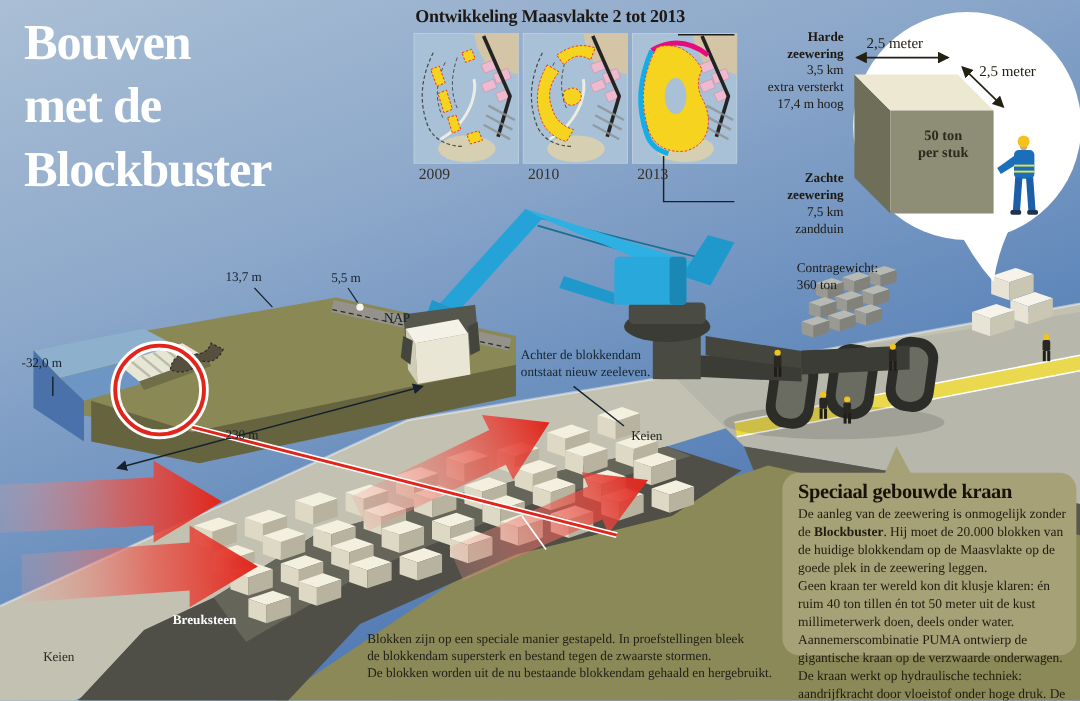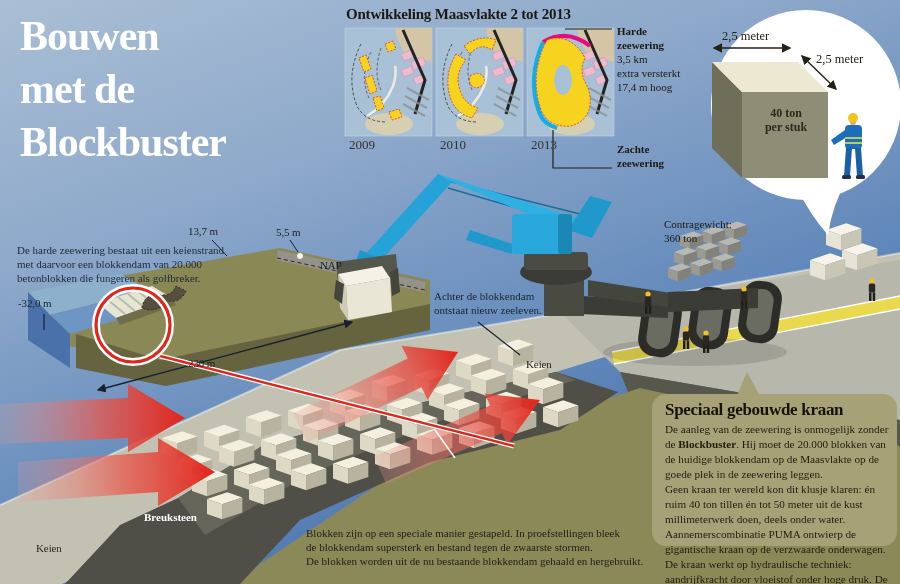--- a/index.html
+++ b/index.html
@@ -6,21 +6,21 @@
   #stage{position:relative;width:900px;height:584px;overflow:hidden;
     background:linear-gradient(160deg,#aabfd5 0%,#8da8ca 30%,#6289bb 60%,#466fae 82%,#3c67ae 100%);
     font-family:Liberation Serif, serif;padding-left:36px;}
   #scene{position:absolute;left:0;top:0;width:900px;height:584px;}
   .lbl{position:absolute;font-size:11px;line-height:14px;color:#15222d;letter-spacing:-0.1px;white-space:pre-line;text-align:right;}
   .bold{font-weight:bold;}
   #main-title{position:absolute;left:20px;top:10px;font-size:42px;line-height:53px;font-weight:bold;
     color:#ffffff;letter-spacing:-1px;white-space:pre-line;}
   #maps-title{position:absolute;left:346px;top:6px;font-size:15px;font-weight:bold;color:#1d1811;letter-spacing:-0.2px;}
   .year-lbl{position:absolute;top:137px;font-size:13px;color:#35312a;}
-  .legend-block{position:absolute;width:86px;font-size:11px;line-height:14px;color:#1d1811;}
+  .legend-block{position:absolute;width:86px;font-size:11px;line-height:14px;color:#1d1811;text-align:right;}
   .legend-block .t{font-weight:bold;white-space:pre-line;}
   .legend-block .l{white-space:pre-line;}
   #cs-heading{position:absolute;left:17px;top:224px;font-size:15.5px;font-weight:bold;color:#101c26;}
   #cs-body{position:absolute;left:17px;top:243px;width:218px;font-size:11px;line-height:14px;color:#1d2936;}
   #bubble-weight{position:absolute;left:742px;top:106px;width:88px;text-align:center;font-size:12px;line-height:14px;
     font-weight:bold;color:#2a2a1e;white-space:pre-line;}
   .dim-lbl{position:absolute;font-size:12.5px;color:#232014;}
   #crane-box-heading{position:absolute;left:665px;top:400px;font-size:17px;font-weight:bold;color:#161208;letter-spacing:-0.3px;}
   #crane-box-body{position:absolute;left:665px;top:422px;width:226px;font-size:11.2px;line-height:15px;color:#201c10;}
   #stacking-note{position:absolute;left:306px;top:527px;width:420px;font-size:11px;line-height:13.8px;color:#21211a;white-space:pre-line;}
@@ -456,28 +456,29 @@
 <div class="legend-block" style="left:617px;top:24px">
   <div class="t">Harde
 zeewering</div>
   <div class="l">3,5 km
 extra versterkt
 17,4 m hoog</div>
 </div>
 <div class="legend-block" style="left:617px;top:142px">
   <div class="t">Zachte
 zeewering</div>
+  <div class="l">7,5 km
+zandduin</div>
 </div>
 
 <div class="dim-lbl" style="left:722px;top:29px">2,5 meter</div>
 <div class="dim-lbl" style="left:816px;top:52px">2,5 meter</div>
-<div id="bubble-weight">40 ton
+<div id="bubble-weight">50 ton
 per stuk</div>
 
-<div id="cs-body">De harde zeewering bestaat uit een keienstrand met daarvoor een blokkendam van 20.000 betonblokken die fungeren als golfbreker.</div>
 <div class="lbl" style="left:18px;top:296px">-32,0 m</div>
 <div class="lbl" style="left:188px;top:224px">13,7 m</div>
 <div class="lbl" style="left:276px;top:225px">5,5 m</div>
 <div class="lbl" style="left:320px;top:258px">NAP</div>
 <div class="lbl" style="left:188px;top:356px">230 m</div>
 
 <div id="sealife-note">Achter de blokkendam
 ontstaat nieuw zeeleven.</div>
 <div class="lbl" style="left:526px;top:357px;color:#26251d">Keien</div>
 <div class="lbl" style="left:36px;top:541px;color:#2a2a22">Keien</div>

